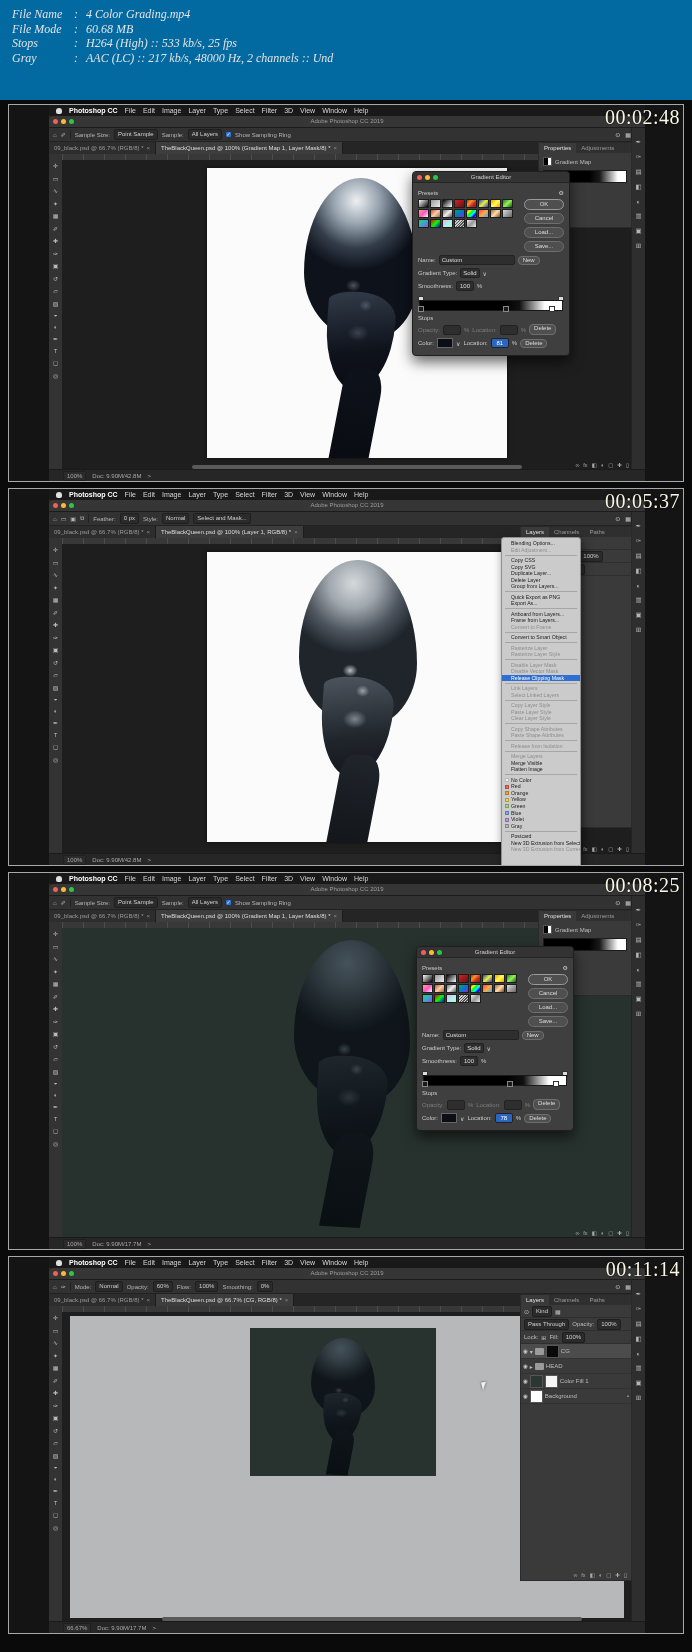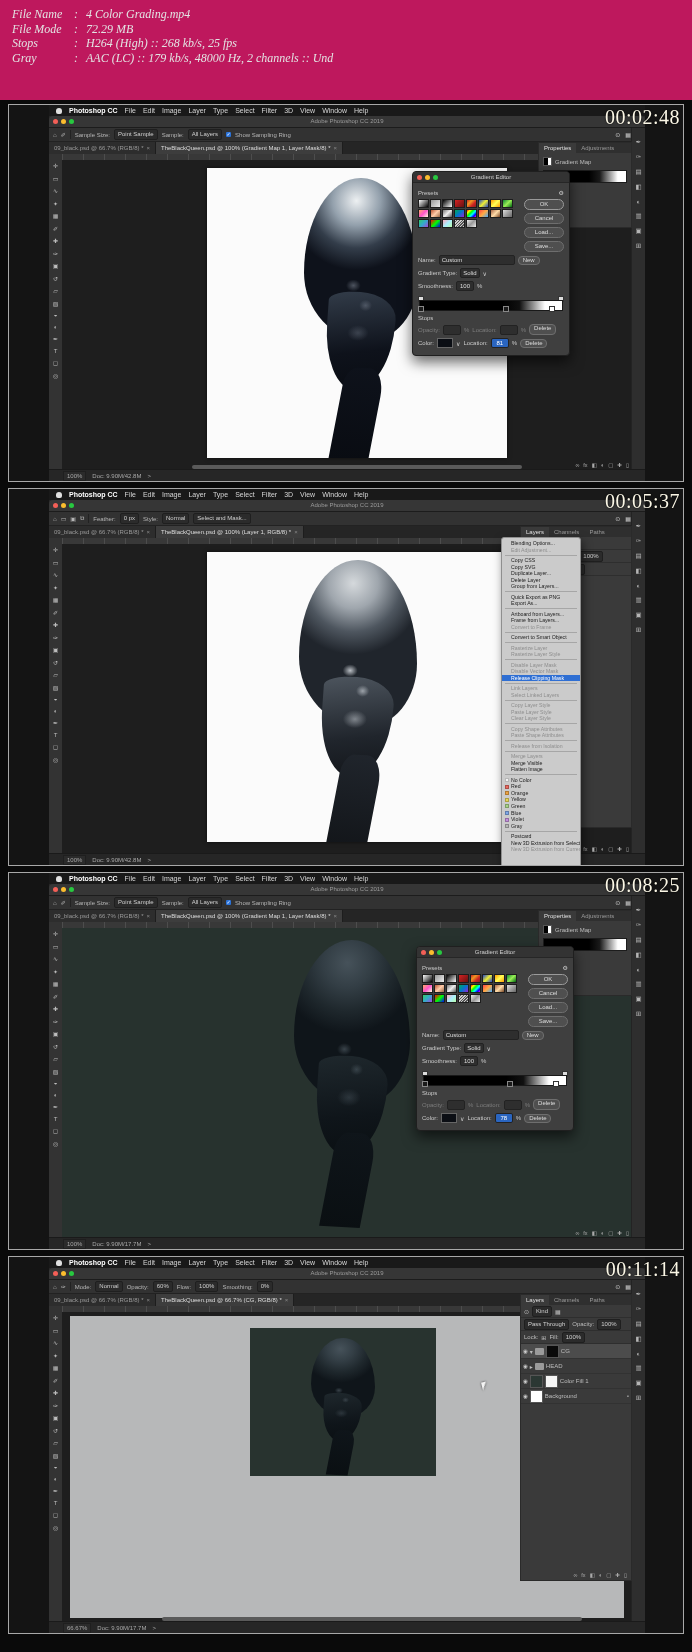--- a/index.html
+++ b/index.html
@@ -1,18 +1,18 @@
 <!DOCTYPE html>
 <html><head>
 <meta charset="utf-8">
 <style>
   html,body{margin:0;padding:0}
   body{width:692px;height:1652px;background:#0a0a0a;font-family:"Liberation Sans",sans-serif;overflow:hidden}
   
-  .hdr{background:#be185d;padding:7px 0 6px 12px;height:87px}
+  .hdr{background:#0369a1;padding:7px 0 6px 12px;height:87px}
   .hdr .row{font:italic 12px "Liberation Serif",serif;color:#e3e3e3;line-height:14.6px;white-space:nowrap}
   .hdr .lab{display:inline-block;width:62px}
   .hdr .col{display:inline-block;width:12px}
   
   .frame{position:relative;height:376px;margin:4px 8px 6px 8px;border:1px solid #a8a8a8;background:#141414;overflow:hidden}
   .tstamp{position:absolute;top:1px;right:3px;z-index:20;font:20px "Liberation Serif",serif;color:#fbf7e6;letter-spacing:.5px;text-shadow:0 0 2px #000}
   .screen{position:absolute;left:40px;width:596px;top:0;bottom:0;background:#202020}
   
   .menubar{position:absolute;top:0;left:0;right:0;height:11px;background:#191919;display:flex;align-items:center;gap:7px;padding-left:7px;font-size:7px;color:#d6d6d6;white-space:nowrap;overflow:hidden}
   .apple{width:6px;height:6px;background:#e0e0e0;border-radius:3px 3px 2px 2px;flex:none}
@@ -119,27 +119,27 @@
   
   .cursor{position:absolute;width:0;height:0;border-left:5px solid #f4f4f4;border-bottom:8px solid transparent;filter:drop-shadow(0 0 1px #333);transform:rotate(-14deg);z-index:7}
 </style>
 </head>
 <body>
 
 <div class="hdr">
 
     <div class="row"><span class="lab">File Name</span><span class="col">:</span><span>4 Color Grading.mp4</span></div>
 
-    <div class="row"><span class="lab">File Mode</span><span class="col">:</span><span>72.29 MB</span></div>
-
-
-
-    <div class="row"><span class="lab">Stops</span><span class="col">:</span><span>H264 (High) :: 268 kb/s, 25 fps</span></div>
-
-    <div class="row"><span class="lab">Gray</span><span class="col">:</span><span>AAC (LC) :: 179 kb/s, 48000 Hz, 2 channels :: Und</span></div>
+    <div class="row"><span class="lab">File Mode</span><span class="col">:</span><span>60.68 MB</span></div>
+
+
+
+    <div class="row"><span class="lab">Stops</span><span class="col">:</span><span>H264 (High) :: 533 kb/s, 25 fps</span></div>
+
+    <div class="row"><span class="lab">Gray</span><span class="col">:</span><span>AAC (LC) :: 217 kb/s, 48000 Hz, 2 channels :: Und</span></div>
   </div>
 
 <div class="frame">
   <div class="tstamp">00:02:48</div>
   <div class="screen">
     <div class="menubar">
       <span class="apple"></span>
       <span class="app">Photoshop CC</span>
       <span class="mlist">
           <span>File</span>

